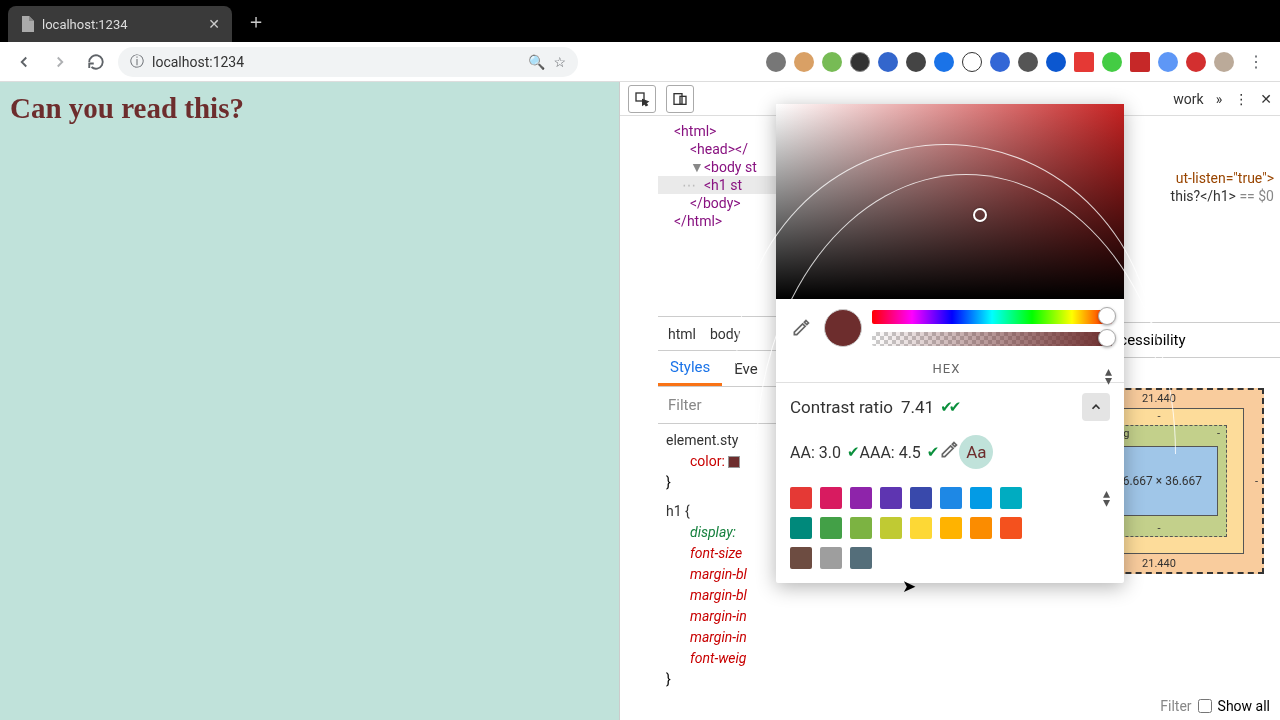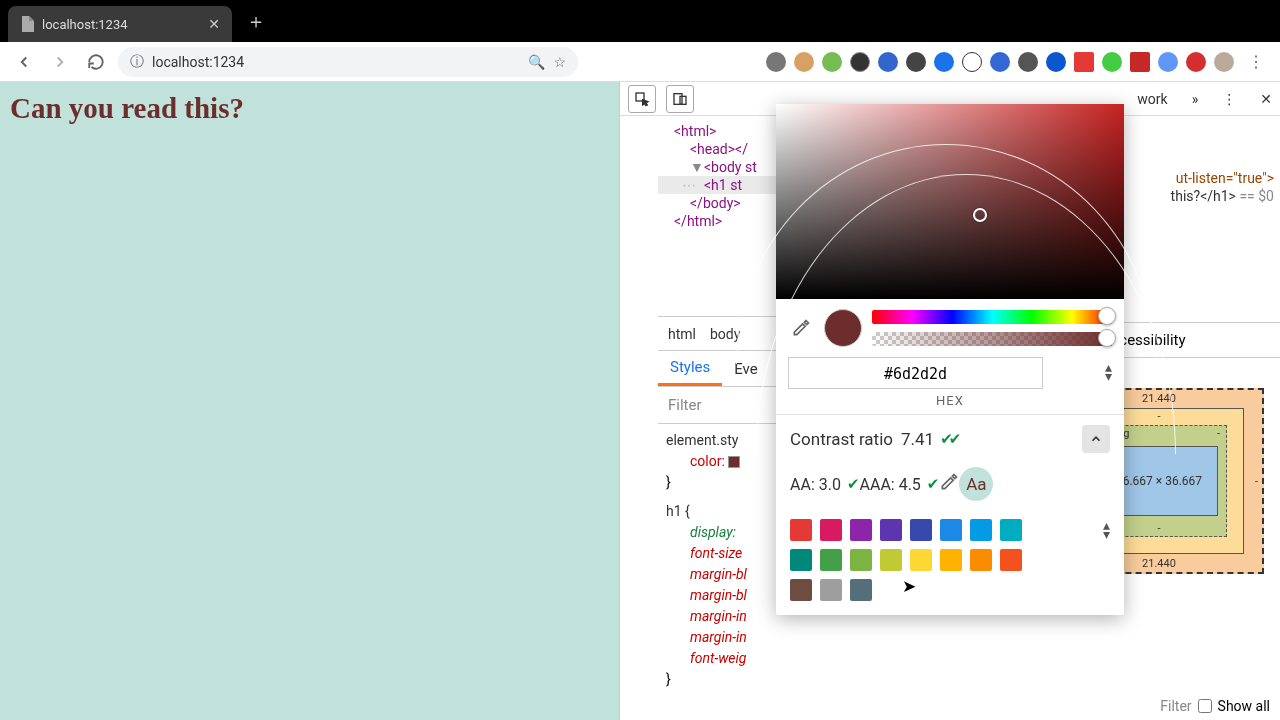--- a/index.html
+++ b/index.html
@@ -22,21 +22,21 @@
 .ext-icon { width: 20px; height: 20px; border-radius: 50%; }
 
 .content-area { display: flex; height: calc(720px - 82px); }
 .page { width: 620px; background: #c0e2da; padding: 10px 10px; }
 .page h1 { font-family: Georgia, "Times New Roman", serif; font-weight: bold; font-size: 29px; }
 
 .devtools { flex: 1; background: #fff; position: relative; border-left: 1px solid #ccc; display: flex; flex-direction: column; }
 .dt-toolbar { height: 34px; display: flex; align-items: center; padding: 0 8px; gap: 10px; border-bottom: 1px solid #ddd; font-size: 14px; color: #333; }
 .dt-toolbar .tool-icon { width: 28px; height: 28px; display:flex; align-items:center; justify-content:center; color:#333; border:1px solid #aaa; border-radius:3px; }
 .dt-tabs { display:flex; gap:14px; align-items:center; }
-.dt-right-ctrl { margin-left:auto; display:flex; gap:24px; align-items:center; color:#333; }
+.dt-right-ctrl { margin-left:auto; display:flex; gap:12px; align-items:center; color:#333; }
 
 .dt-body { flex: 1; display: flex; position: relative; margin-left: 38px; }
 .dom-panel { width: 380px; border-right: 1px solid #ccc; font-family: Menlo, Consolas, monospace; font-size: 14px; color: #333; padding: 6px 0; }
 .dom-line { padding: 1px 0 1px 16px; white-space: nowrap; }
 .dom-line .tag { color: #881280; }
 .dom-indent-1 { padding-left: 32px; }
 .dom-indent-2 { padding-left: 48px; }
 .dom-sel { background: #eaeaea; }
 .dom-arrow { color: #888; margin-right: 2px; display:inline-block; width:12px; }
 .breadcrumbs { border-top: 1px solid #ccc; height: 34px; display:flex; align-items:center; padding:0 10px; gap:14px; font-size:14px; color:#333; }
@@ -275,21 +275,20 @@
             <div class="hue-slider">
                 <span class="slider-thumb" style="right:-4px"></span>
               </div>
             <div class="alpha-slider">
                 <div class="alpha-over"></div>
                 <span class="slider-thumb" style="right:-4px"></span>
               </div>
           </div>
         </div>
         <div class="hex-row">
-          <span class="hex-input" style="line-height:32px">#6d2d2d</span>
           <span class="arrows">▴<br>▾</span>
           <div class="hex-label">HEX</div>
         </div>
         <div class="contrast-block">
           <div class="contrast-line">
             <span>Contrast ratio</span>
             <span class="val">7.41</span>
             <span class="chk2">✔✔</span>
             <span class="expand-btn">
                 <svg width="14" height="14" viewBox="0 0 24 24" fill="none" stroke="currentColor" stroke-width="3">

